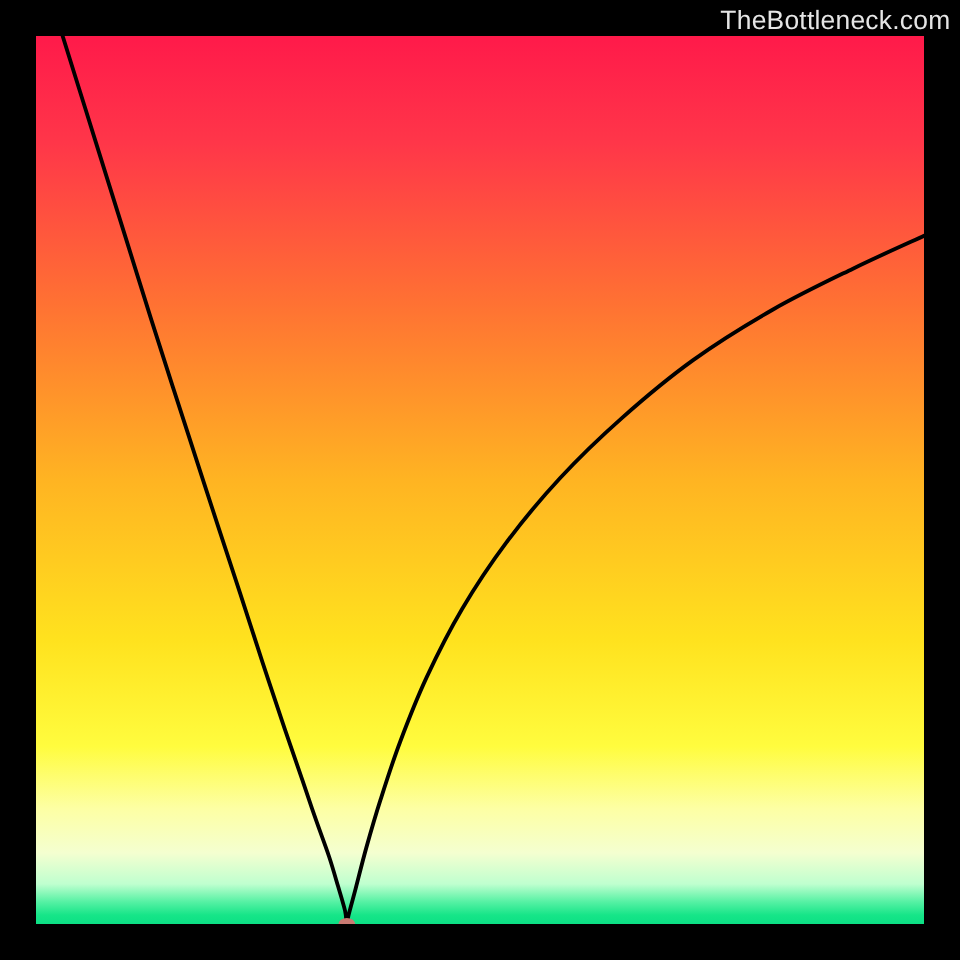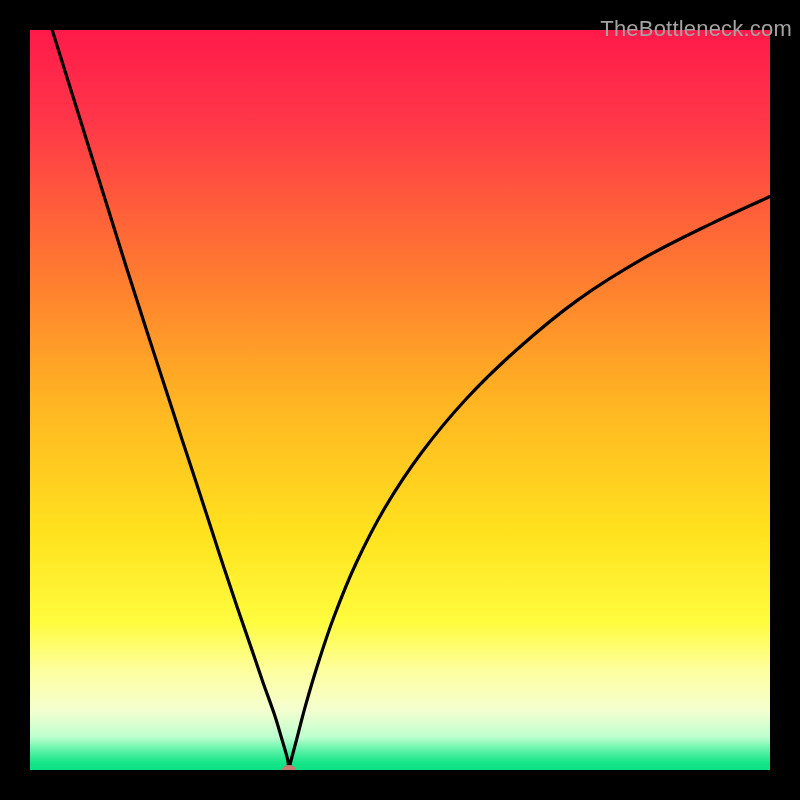--- a/index.html
+++ b/index.html
@@ -11,23 +11,23 @@
     font-family: Arial, Helvetica, sans-serif;
   }
   .frame {
     position: relative;
     width: 800px;
     height: 800px;
     background: #000;
   }
   .watermark {
     position: absolute;
-    top: 16px;
+    top: 4px;
     right: 8px;
-    color: #a3a3a3;
+    color: #e5e5e5;
     font-size: 22px;
     font-weight: 500;
     letter-spacing: 0.2px;
     z-index: 10;
     user-select: none;
   }
   .plot-area {
     position: absolute;
     left: 30px;
     top: 30px;

